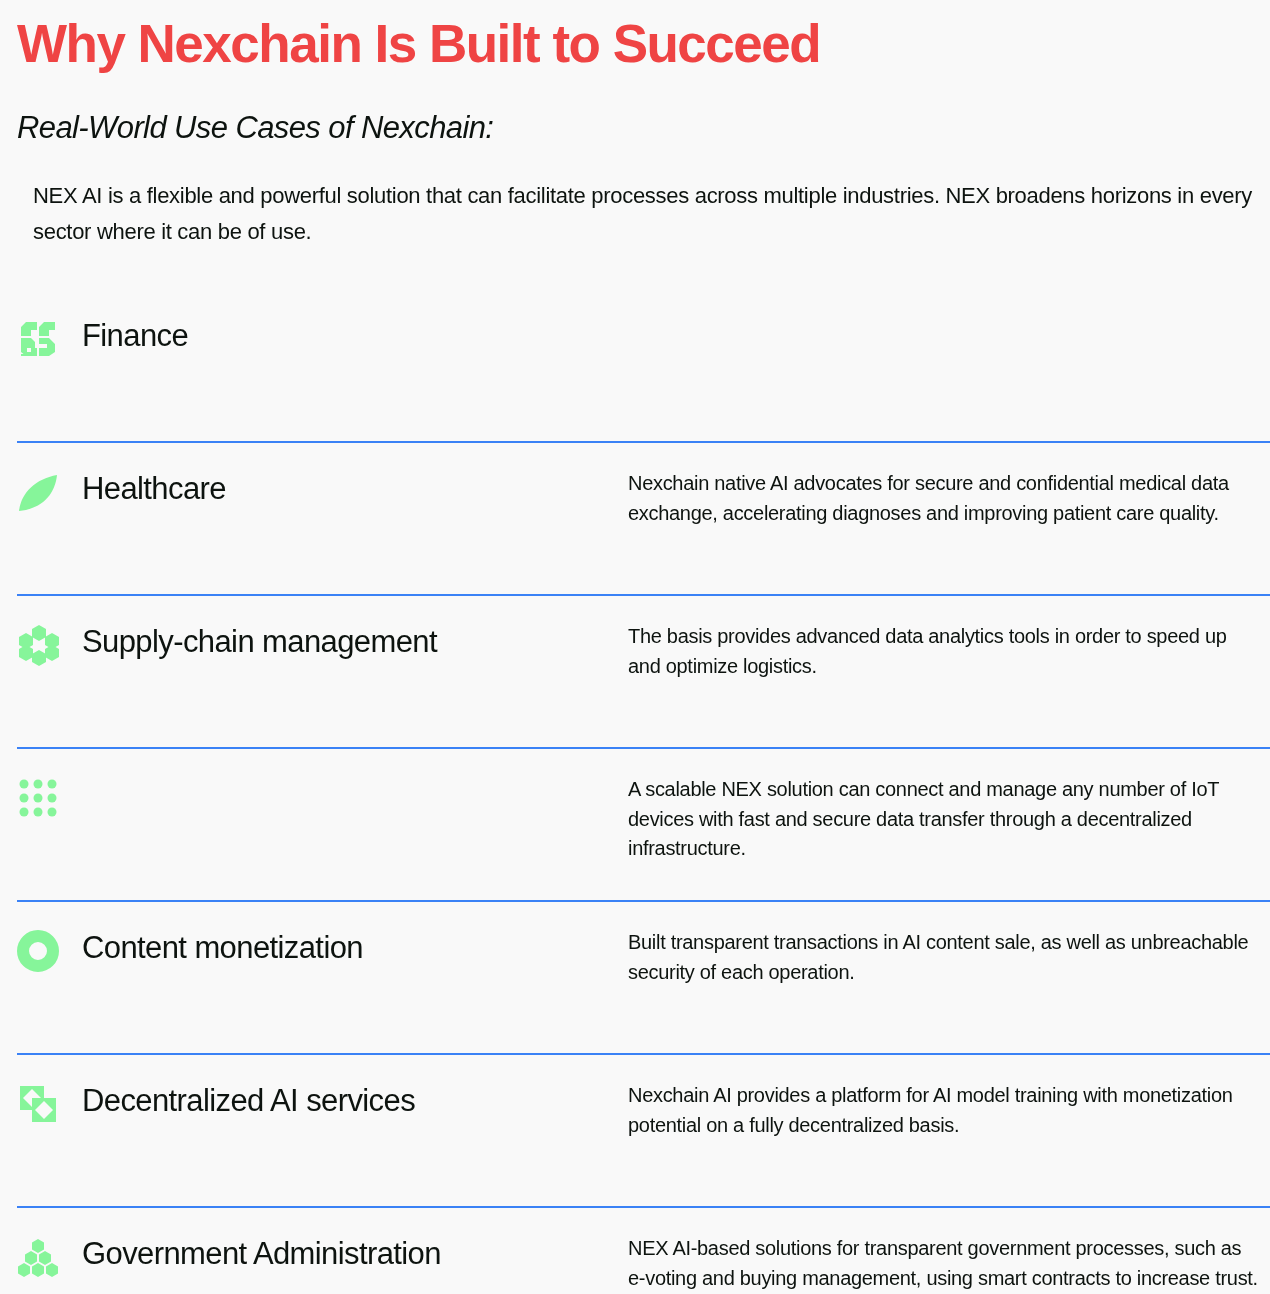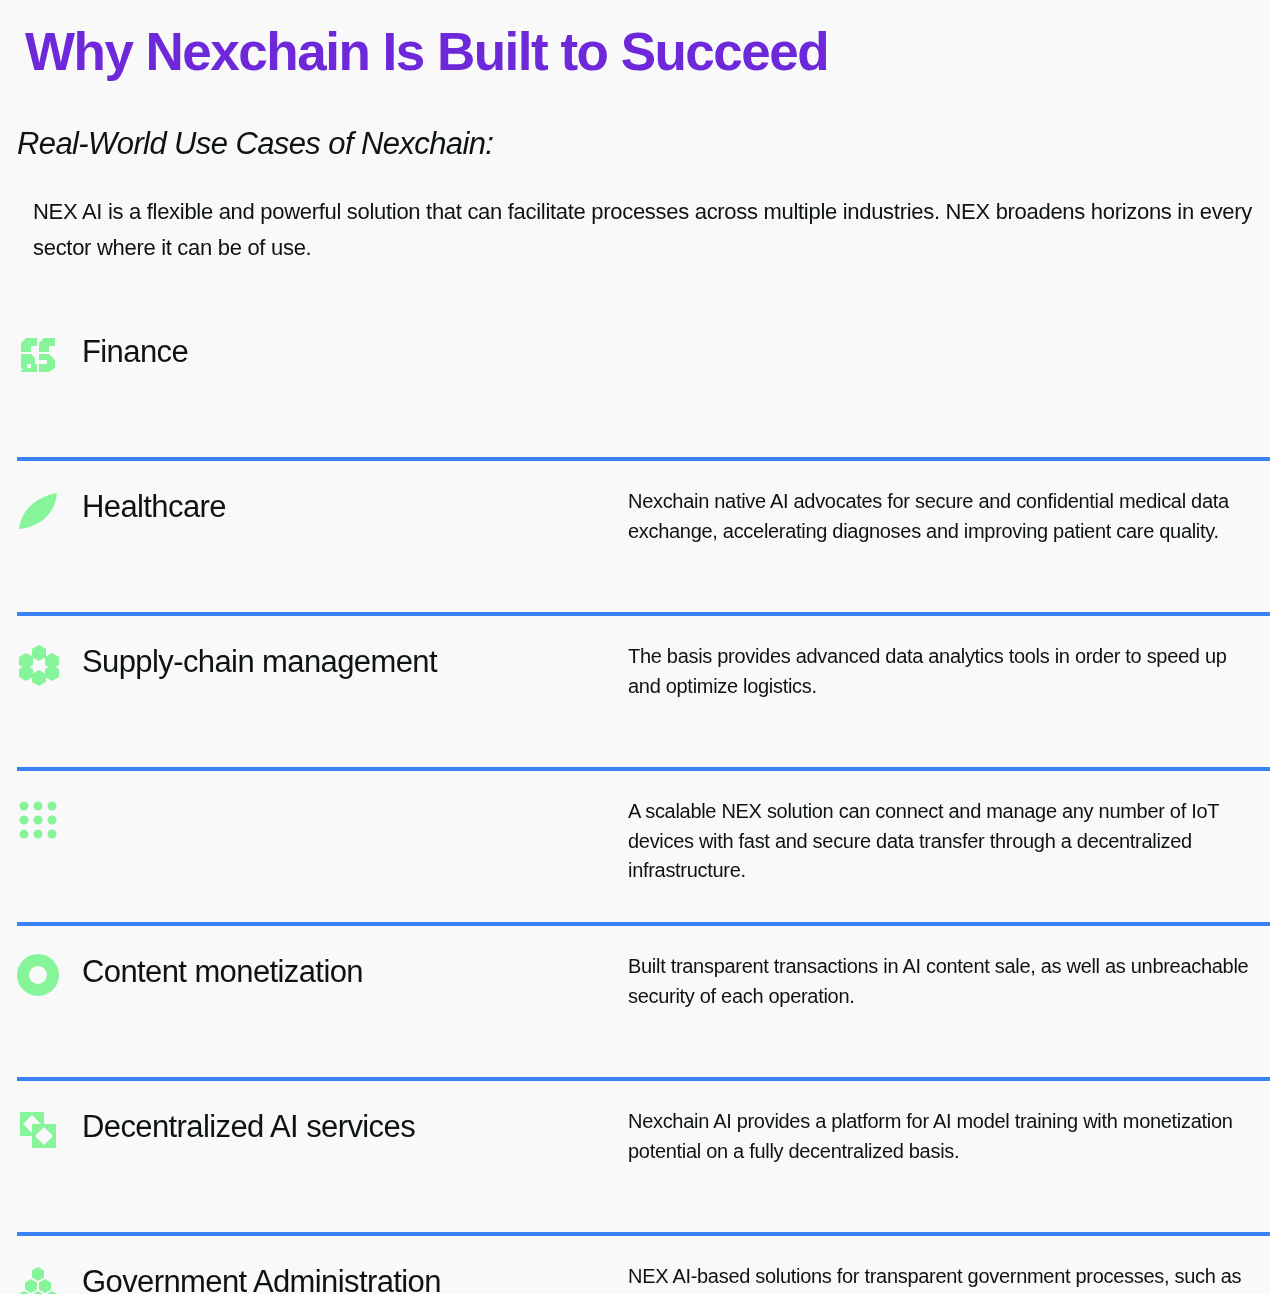--- a/index.html
+++ b/index.html
@@ -4,39 +4,39 @@
 <style>
   html, body { margin: 0; padding: 0; }
   body {
     width: 1270px; height: 1294px; overflow: hidden;
     background: #f9f9f9;
     color: #0d130f;
     font-family: "Liberation Sans", "DejaVu Sans", sans-serif;
   }
   .page { position: relative; padding: 0 0 0 17px; }
   .title {
-    margin: 8px; padding-top: 10px;
+    margin: 0; padding-top: 10px;
     font-size: 53px; font-weight: 700; letter-spacing: -1.5px;
-    line-height: 68px; color: #6d28d9;
+    line-height: 68px; color: #ef4444;
   }
   .subtitle {
     margin: 0; padding-top: 30px;
     font-size: 31px; font-weight: 400; letter-spacing: -0.6px;
     line-height: 40px;
     font-style: italic;
   }
   .intro {
     margin: 16px; padding-top: 14px;
     font-size: 22px; line-height: 36px; letter-spacing: -0.3px;
     width: 1245px;
   }
   .list { margin-top: 40px; }
   .row {
     position: relative; height: 151px;
-    border-bottom: 4px solid #3b82f6;
+    border-bottom: 2px solid #3b82f6;
   }
   .row:last-child { border-bottom: none; }
   .icon {
     position: absolute; left: 0; top: 28px;
     width: 44px; height: 42px;
   }
   .icon svg { width: 44px; height: 42px; display: block; }
   .name {
     position: absolute; left: 65px; top: 26px;
     font-size: 31px; font-weight: 400; letter-spacing: -0.6px;

